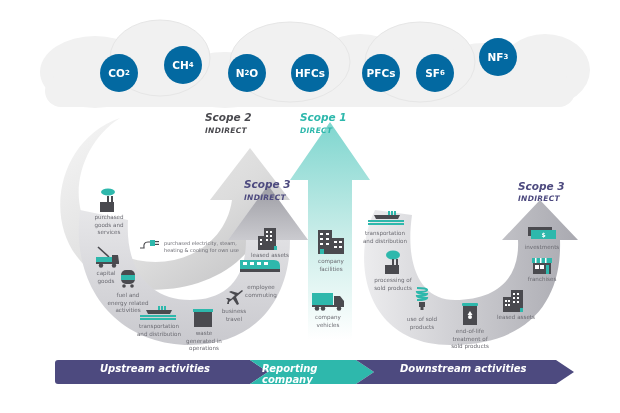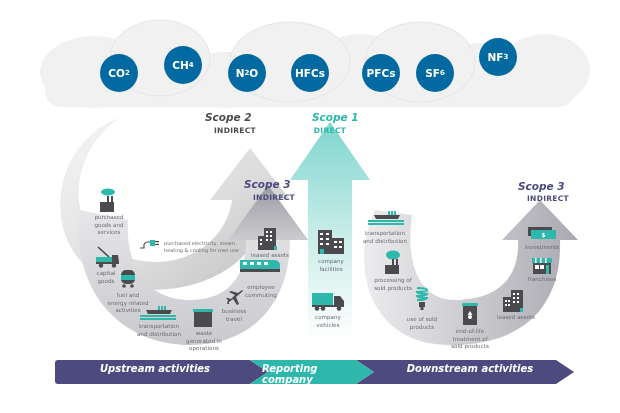--- a/index.html
+++ b/index.html
@@ -2,21 +2,21 @@
 <html><head>
 <meta charset="utf-8">
 <style>
   html, body { margin:0; padding:0; background:#ffffff; }
   body { width:620px; height:413px; position:relative; overflow:hidden; font-family:"DejaVu Sans", sans-serif; }
   svg.base { position:absolute; left:0; top:0; }
   .gas { position:absolute; width:38px; height:38px; border-radius:50%; background:#0369a1; color:#fff;
          display:flex; align-items:center; justify-content:center; font-size:10.5px; font-weight:bold; }
   .gas sub { font-size:7px; vertical-align:-2px; }
   .scope-title { position:absolute; font-style:italic; font-weight:bold; font-size:10.5px; }
-  .scope-sub { position:absolute; font-weight:bold; font-size:7.5px; text-align:center; letter-spacing:0.3px; }
+  .scope-sub { position:absolute; font-weight:bold; font-size:7.5px; letter-spacing:0.3px;font-style:italic; }
   .lbl { position:absolute; font-size:5.6px; color:#6b6b72; text-align:center; line-height:1.35; white-space:nowrap; }
   .icon { position:absolute; }
   .bar-label { position:absolute; font-style:italic; font-weight:bold; font-size:10px; color:#fff; top:363px; }
 </style>
 </head>
 <body>
 
 <svg class="base" width="620" height="413" viewBox="0 0 620 413">
   <defs>
     <linearGradient id="gScope2" x1="0" y1="0" x2="1" y2="1">
@@ -101,21 +101,21 @@
     <sub>6</sub>
   </div>
 <div class="gas" style="left:479px;top:38px;">
     <span>NF</span>
     <sub>3</sub>
   </div>
 
 <div class="scope-title" style="left:205px;top:111px;width:60px;color:#4a4a4f;">Scope 2</div>
 <div class="scope-sub" style="left:205px;top:126px;width:60px;color:#4a4a4f;">INDIRECT</div>
 
-<div class="scope-title" style="left:300px;top:111px;width:60px;color:#2eb8ac;margin-left:12px;">Scope 1</div>
+<div class="scope-title" style="left:300px;top:111px;width:60px;color:#2eb8ac;">Scope 1</div>
 <div class="scope-sub" style="left:300px;top:126px;width:60px;color:#2eb8ac;">DIRECT</div>
 
 <div class="scope-title" style="left:244px;top:178px;width:60px;color:#4d4a7f;">Scope 3</div>
 <div class="scope-sub" style="left:244px;top:193px;width:60px;color:#4d4a7f;">INDIRECT</div>
 
 <div class="scope-title" style="left:518px;top:180px;width:60px;color:#4d4a7f;">Scope 3</div>
 <div class="scope-sub" style="left:518px;top:194px;width:60px;color:#4d4a7f;">INDIRECT</div>
 
 <svg class="icon" style="left:98px;top:188px;" width="22" height="24" viewBox="0 0 22 24">
   <ellipse cx="10" cy="4" rx="7" ry="3.5" fill="#2eb8ac"></ellipse>
@@ -341,13 +341,13 @@
 <div class="lbl" style="left:522px;top:276px;width:40px;">franchises</div>
 
 <div class="icon" style="left:528px;top:227px;width:28px;height:12px;">
   <div style="position:absolute;left:0;top:0;width:24px;height:9px;background:#4a4a4f;"></div>
   <div style="position:absolute;left:3px;top:3px;width:25px;height:9px;background:#2eb8ac;color:#fff;font-size:6px;font-weight:bold;text-align:center;line-height:9px;">$</div>
 </div>
 <div class="lbl" style="left:520px;top:244px;width:44px;">investments</div>
 
 <div class="bar-label" style="left:90px;width:130px;text-align:center;">Upstream activities</div>
 <div class="bar-label" style="left:262px;width:104px;text-align:left;">Reporting company</div>
-<div class="bar-label" style="left:400px;width:140px;text-align:center;">Downstream activities</div>
+<div class="bar-label" style="left:400px;width:140px;text-align:left;">Downstream activities</div>
 
 </body></html>

